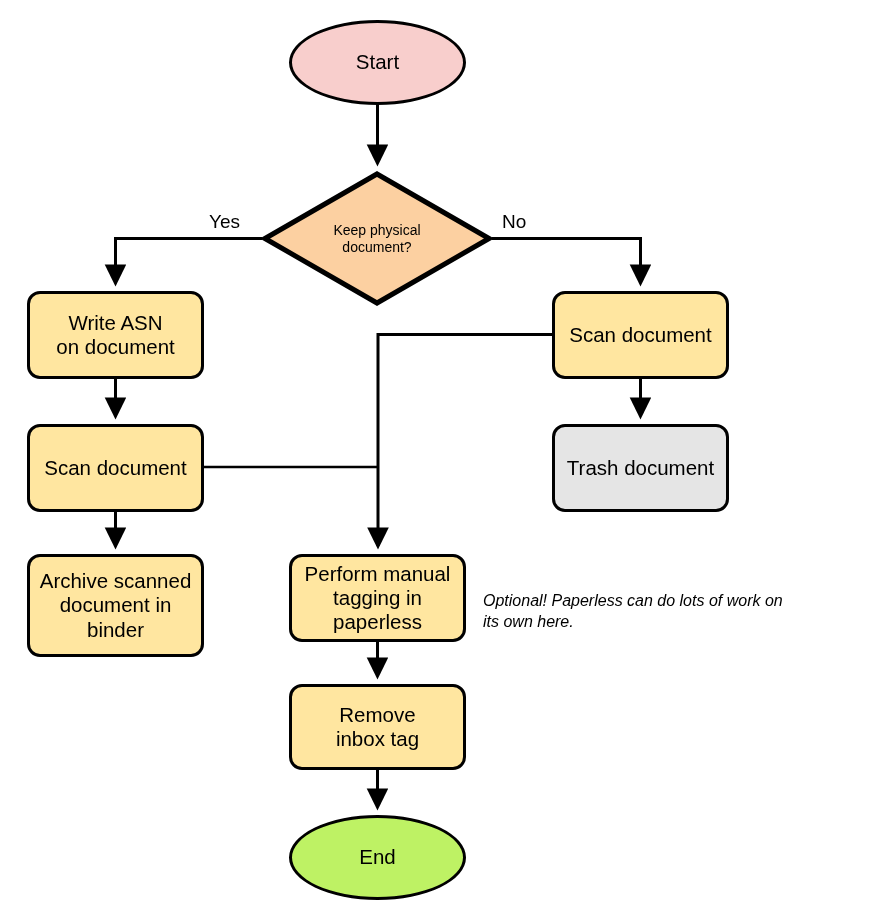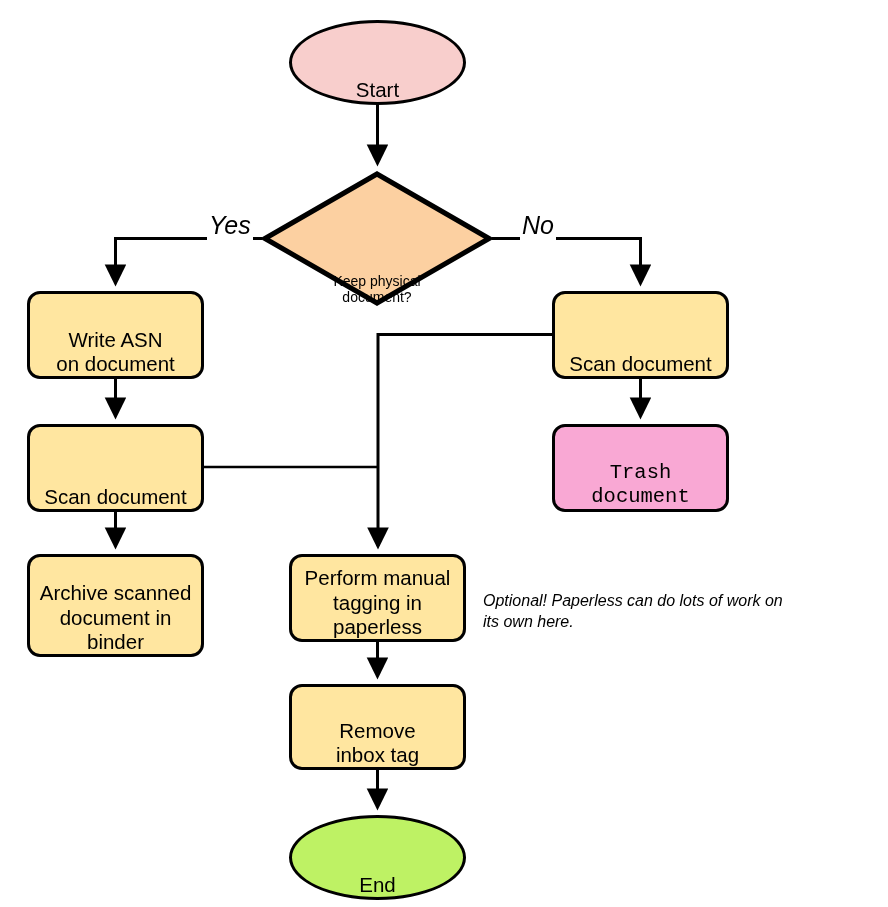--- a/index.html
+++ b/index.html
@@ -21,21 +21,21 @@
     position: absolute;
     left: 0;
     top: 0;
     width: 888px;
     height: 907px;
   }
   .node {
     position: absolute;
     box-sizing: border-box;
     display: flex;
-    align-items: flex-end;
+    align-items: center;
     justify-content: center;
     text-align: center;
     color: #000000;
     line-height: 1.18;
     white-space: pre-line;
   }
   .node-process {
     border: 3px solid #000000;
     border-radius: 13px;
     font-size: 20.5px;
@@ -58,26 +58,25 @@
     height: 100%;
   }
   .decision-label {
     position: relative;
     z-index: 2;
     width: 100%;
     text-align: center;
   }
   .edge-label {
     position: absolute;
-    font-size: 25px;
+    font-size: 19px;
     color: #000000;
     background: #ffffff;
     padding: 0 2px;
     white-space: nowrap;
-    font-style: italic;
   }
   .note {
     position: absolute;
     font-style: italic;
     font-size: 16px;
     color: #000000;
     line-height: 1.32;
     white-space: pre-line;
   }
 </style>
@@ -138,39 +137,39 @@
   <div class="node node-process" style="left:27px; top:554px; width:177px; height:103px; background:#ffe6a0;">
     <span>Archive scanned
 document in
 binder</span>
   </div>
 
   <div class="node node-process" style="left:552px; top:291px; width:177px; height:88px; background:#ffe6a0;">
     <span>Scan document</span>
   </div>
 
-  <div class="node node-process" style="left:552px; top:424px; width:177px; height:88px; background:#f9a8d4;font-family:Liberation Mono, monospace;">
+  <div class="node node-process" style="left:552px; top:424px; width:177px; height:88px; background:#e5e5e5;">
     <span>Trash document</span>
   </div>
 
   <div class="node node-process" style="left:289px; top:684px; width:177px; height:86px; background:#ffe6a0;">
     <span>Remove
 inbox tag</span>
   </div>
 
   <div class="node node-process" style="left:289px; top:554px; width:177px; height:88px; background:#ffe6a0;">
     <span>Perform manual
 tagging in
 paperless</span>
   </div>
 
   <div class="node node-terminator" style="left:289px; top:815px; width:177px; height:85px; background:#bef264;">
     <span>End</span>
   </div>
 
   <div class="edge-label" style="left:207px; top:211px;">Yes</div>
 
-  <div class="edge-label" style="left:520px; top:211px;">No</div>
+  <div class="edge-label" style="left:500px; top:211px;">No</div>
 
   <div class="note" style="left:483px; top:590px; width:400px;">Optional! Paperless can do lots of work on
 its own here.</div>
 
 </div>
 
 </body></html>

